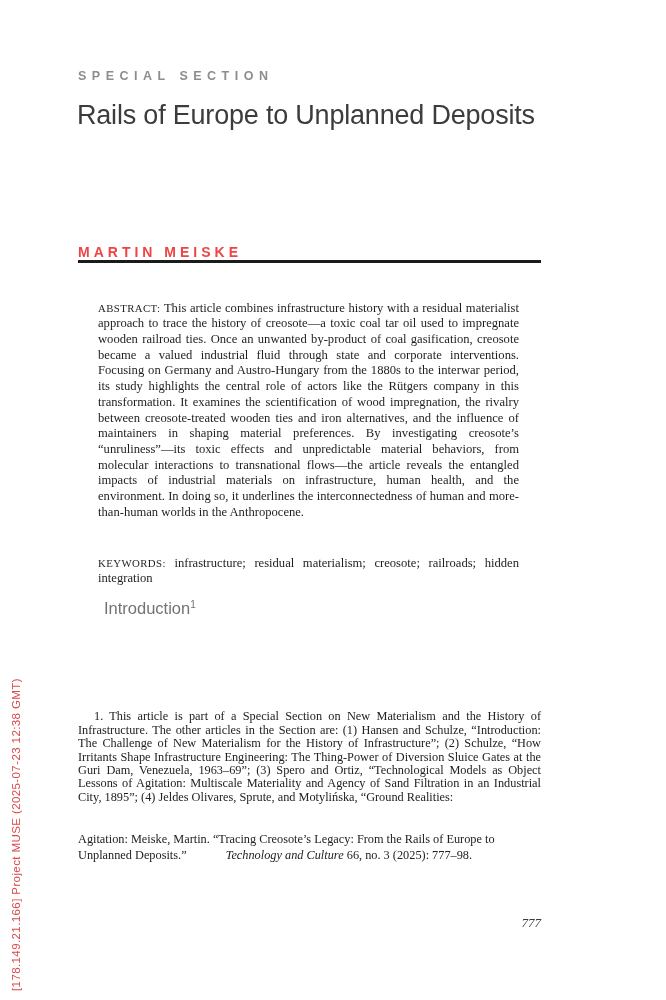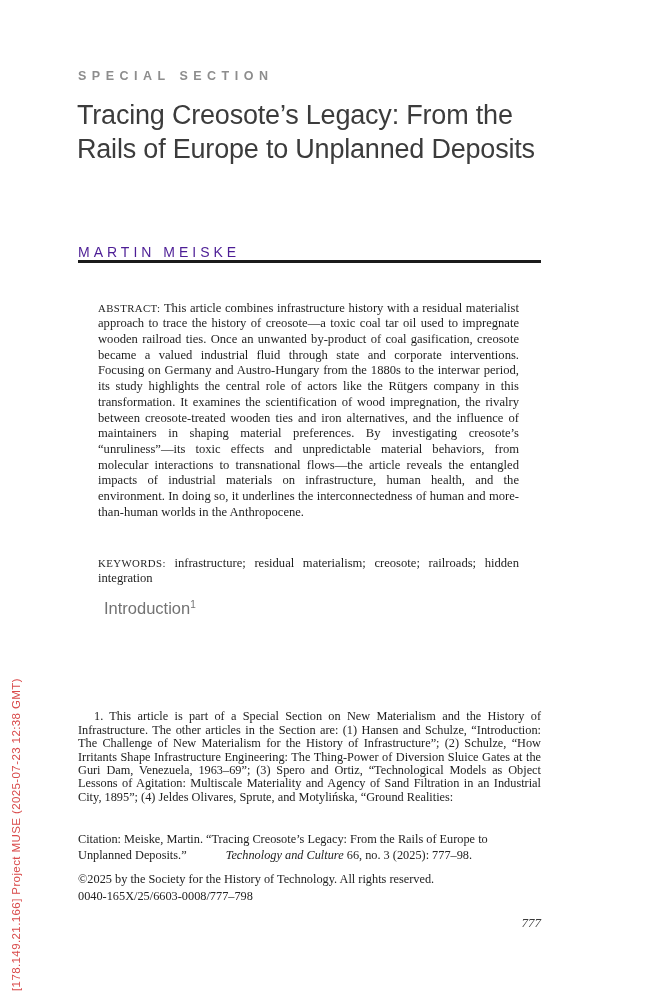--- a/index.html
+++ b/index.html
@@ -33,22 +33,22 @@
   .title{
     position:absolute;left:77px;top:98px;width:480px;
     font-family:"Liberation Sans", sans-serif;
     font-size:27px;line-height:34px;
     font-weight:400;color:#3c3c3c;
     letter-spacing:-0.2px;
   }
   .author{
     position:absolute;left:78px;top:244px;
     font-family:"Liberation Sans", sans-serif;
-    font-size:14px;font-weight:400;
-    letter-spacing:4px;color:#4c1d95;
+    font-size:14px;font-weight:700;
+    letter-spacing:4px;color:#ef4444;
   }
   .author-rule{
     position:absolute;left:78px;top:260px;
     width:463px;height:3px;background:#1b1b1b;
   }
   .abstract, .keywords{
     position:absolute;left:98px;width:421px;
     font-size:12.6px;line-height:15.7px;
     text-align:justify;hyphens:auto;
     color:#1e1e1e;
@@ -100,39 +100,34 @@
 </head>
 <body>
 
 <div id="page">
 
   <div class="stamp">[178.149.21.166]   Project MUSE (2025-07-23 12:38 GMT)</div>
 
   <div class="eyebrow">SPECIAL SECTION</div>
 
   <div class="title">
-    <div>Tracing Creosote’s Legacy: From the</div>
     <div>Rails of Europe to Unplanned Deposits</div>
   </div>
 
   <div class="author">MARTIN MEISKE</div>
 
   <div class="author-rule"></div>
 
   <p class="abstract"><span class="sc-label">ABSTRACT:</span> <span>This article combines infrastructure history with a residual materialist approach to trace the history of creosote—a toxic coal tar oil used to impregnate wooden railroad ties. Once an unwanted by-product of coal gasification, creosote became a valued industrial fluid through state and corporate interventions. Focusing on Germany and Austro-Hungary from the 1880s to the interwar period, its study highlights the central role of actors like the Rütgers company in this transformation. It examines the scientification of wood impregnation, the rivalry between creosote-treated wooden ties and iron alternatives, and the influence of maintainers in shaping material preferences. By investigating creosote’s “unruliness”—its toxic effects and unpredictable material behaviors, from molecular interactions to transnational flows—the article reveals the entangled impacts of industrial materials on infrastructure, human health, and the environment. In doing so, it underlines the interconnectedness of human and more-than-human worlds in the Anthropocene.</span></p>
 
   <p class="keywords"><span class="sc-label">KEYWORDS:</span> <span>infrastructure; residual materialism; creosote; railroads; hidden integration</span></p>
 
   <div class="intro-heading"><span>Introduction</span><sup>1</sup></div>
 
 
   <p class="footnote">1. This article is part of a Special Section on New Materialism and the History of Infrastructure. The other articles in the Section are: (1) Hansen and Schulze, “Introduction: The Challenge of New Materialism for the History of Infrastructure”; (2) Schulze, “How Irritants Shape Infrastructure Engineering: The Thing-Power of Diversion Sluice Gates at the Guri Dam, Venezuela, 1963–69”; (3) Spero and Ortiz, “Technological Models as Object Lessons of Agitation: Multiscale Materiality and Agency of Sand Filtration in an Industrial City, 1895”; (4) Jeldes Olivares, Sprute, and Motylińska, “Ground Realities:</p>
 
-  <p class="citation"><span>Citation: Meiske, Martin. “Tracing Creosote’s Legacy: From the Rails of Europe to Unplanned Deposits.” </span><span class="journal">Technology and Culture</span><span> 66, no. 3 (2025): 777–98.</span></p>
+  <p class="citation"><span>Agitation: Meiske, Martin. “Tracing Creosote’s Legacy: From the Rails of Europe to Unplanned Deposits.” </span><span class="journal">Technology and Culture</span><span> 66, no. 3 (2025): 777–98.</span></p>
 
-  <p class="copyright">
-    <span>©2025 by the Society for the History of Technology. All rights reserved.</span><br>
-    <span>0040-165X/25/6603-0008/777–798</span>
-  </p>
 
   <div class="page-number">777</div>
 
 </div>
 
 </body></html>

